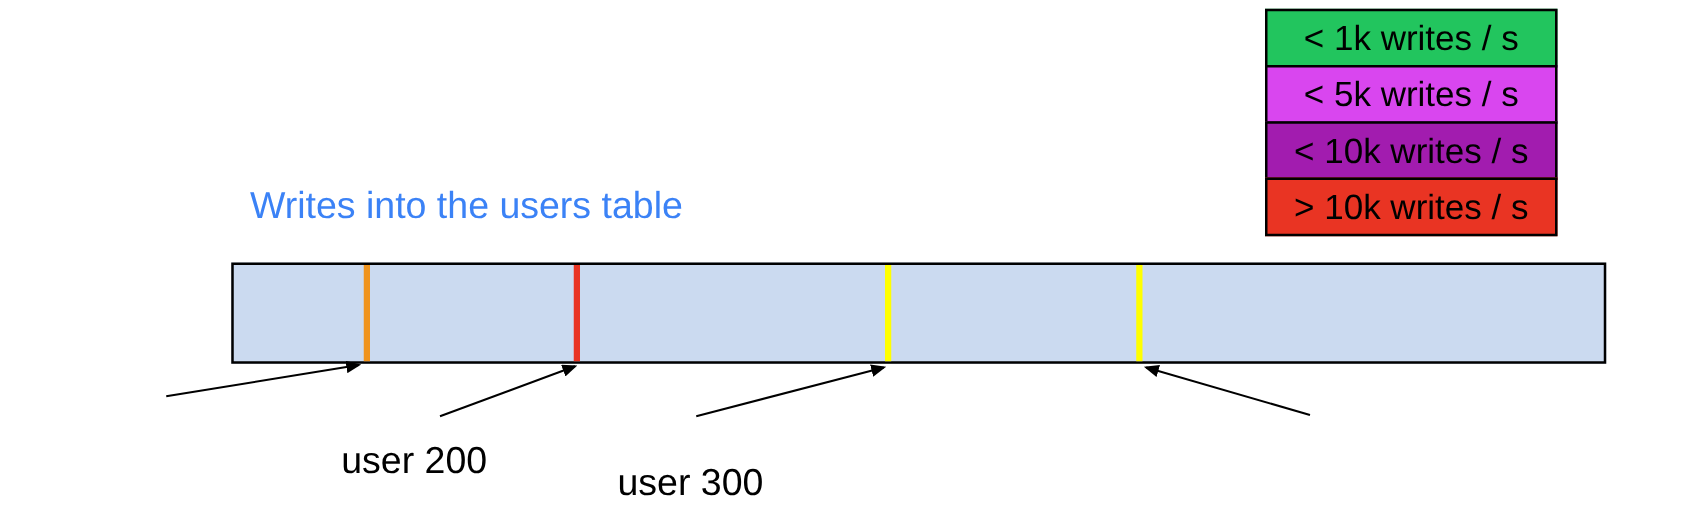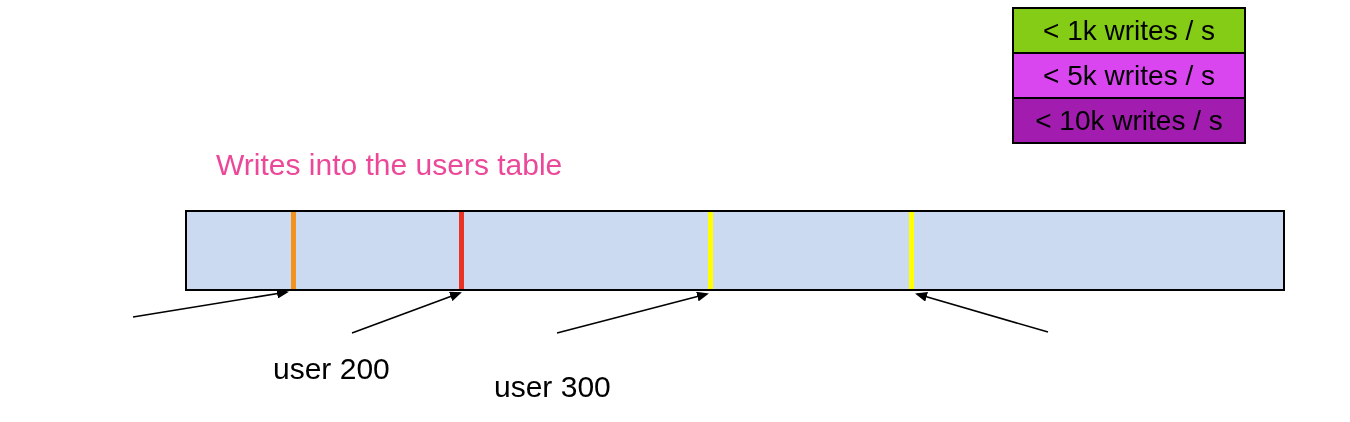--- a/index.html
+++ b/index.html
@@ -13,23 +13,22 @@
     width: 1350px;
     height: 422px;
     background: #ffffff;
     overflow: hidden;
   }
   .title {
     position: absolute;
     left: 200px;
     top: 148px;
     font-size: 30px;
-    color: #ec4899;
+    color: #3b82f6;
     white-space: nowrap;
-    margin-left: 16px;
   }
   
   .legend {
     position: absolute;
     left: 1012px;
     top: 7px;
     width: 234px;
   }
   .legend-row {
     box-sizing: border-box;
@@ -80,23 +79,24 @@
   }
 </style>
 </head>
 <body>
 
 <div class="canvas">
 
   <div class="title">Writes into the users table</div>
 
   <div class="legend">
-    <div class="legend-row" style="background-color: #84cc16;">&lt; 1k writes / s</div>
+    <div class="legend-row" style="background-color: #22c55e;">&lt; 1k writes / s</div>
     <div class="legend-row" style="background-color: #d946ef;">&lt; 5k writes / s</div>
     <div class="legend-row" style="background-color: #a21caf;">&lt; 10k writes / s</div>
+    <div class="legend-row" style="background-color: rgb(233, 52, 35);">&gt; 10k writes / s</div>
   </div>
 
   <div class="bar" style="background-color: rgb(203, 218, 240);">
     <div class="mark" style="background-color: rgb(240, 148, 30); left: 9.5%;"></div>
     <div class="mark" style="background-color: rgb(233, 52, 35); left: 24.8%;"></div>
     <div class="mark" style="background-color: rgb(255, 255, 0); left: 47.5%;"></div>
     <div class="mark" style="background-color: rgb(255, 255, 0); left: 65.9%;"></div>
   </div>
 
   <svg class="arrows" width="1350" height="422" viewBox="0 0 1350 422">

